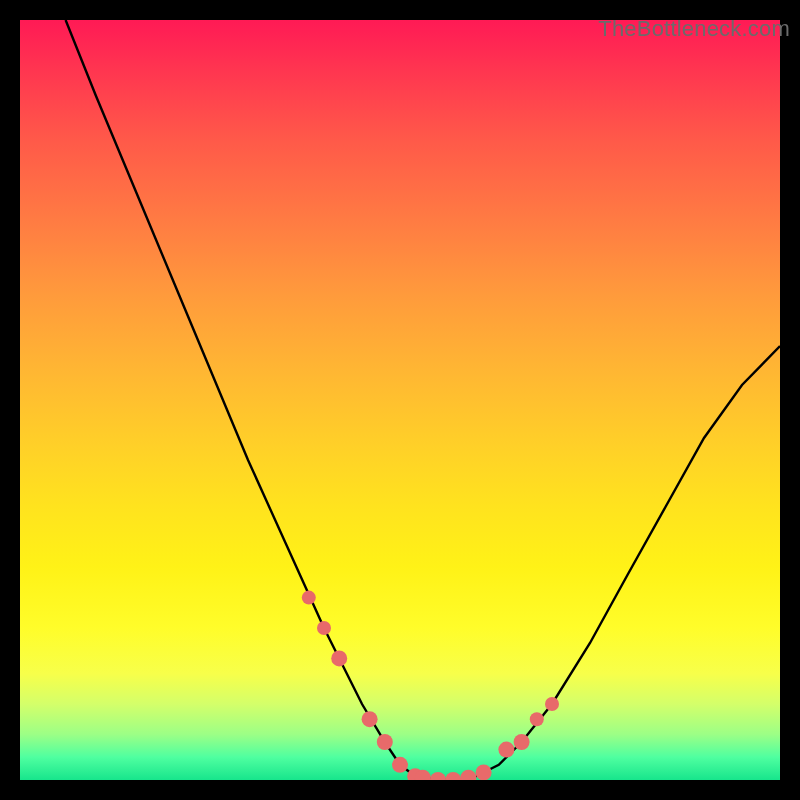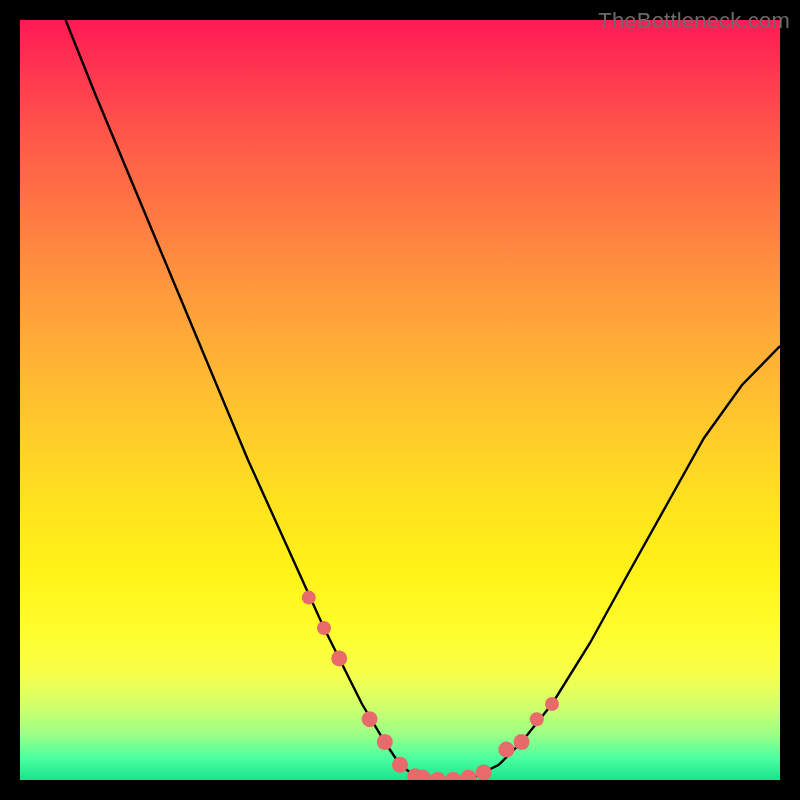--- a/index.html
+++ b/index.html
@@ -41,21 +41,21 @@
       #fff217 72%,
       #fffd2a 80%,
       #f7ff4a 86%,
       #d4ff6a 90%,
       #9cff86 94%,
       #4fffa0 97%,
       #17e58c 100%);
   }
   .watermark {
     position: absolute;
-    top: 8px;
+    top: 16px;
     right: 10px;
     color: #6b6b6b;
     font-size: 22px;
     font-weight: 500;
     letter-spacing: 0.2px;
     z-index: 5;
   }
   svg.curve {
     position: absolute;
     inset: 0;

